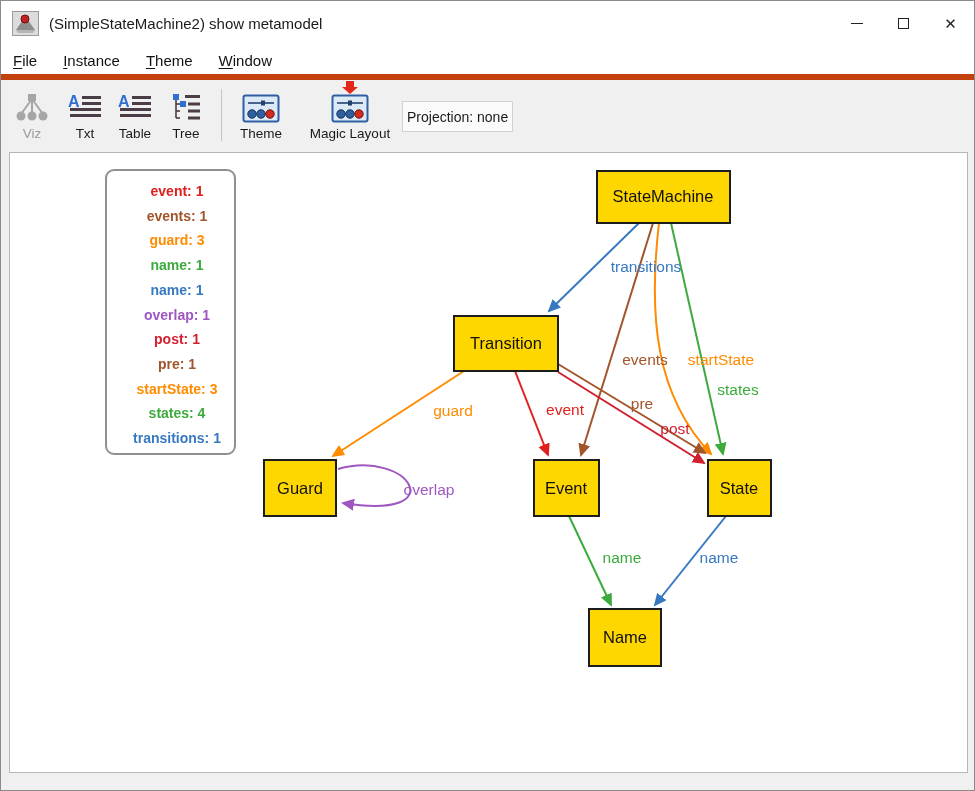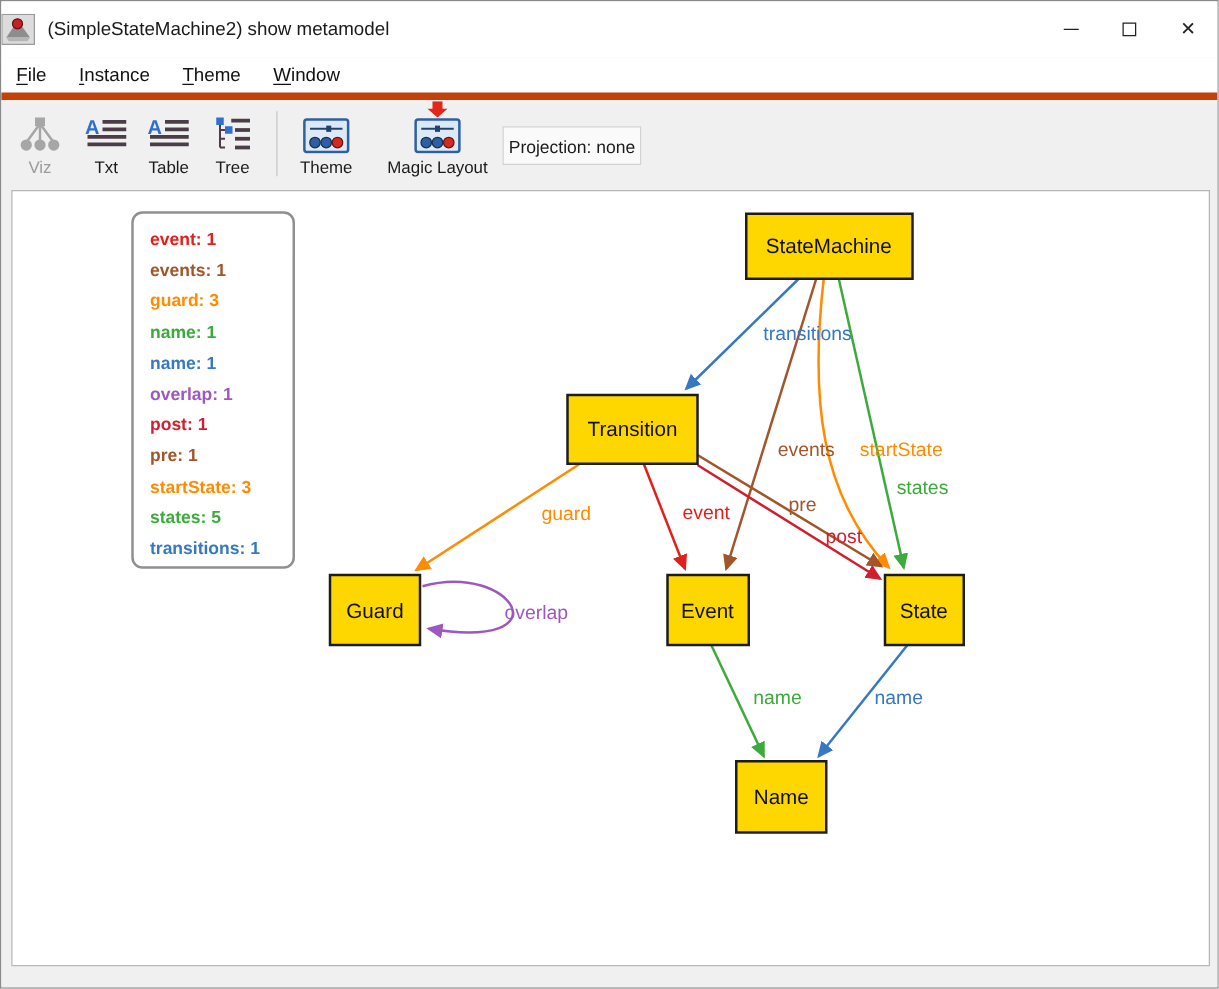--- a/index.html
+++ b/index.html
@@ -4,21 +4,21 @@
 <style>
   * { box-sizing: border-box; margin: 0; padding: 0; }
   body { font-family: "Liberation Sans", sans-serif; background: #ffffff; }
   .window {
     position: relative; width: 975px; height: 791px;
     background: #f0f0f0; border: 1px solid #8a8a8a; overflow: hidden;
   }
   
   .titlebar {
     height: 45px; background: #ffffff; display: flex; align-items: center;
-    position: relative;
+    padding-left: 11px; position: relative;
   }
   .app-icon { width: 27px; height: 25px; margin-right: 10px; flex: 0 0 auto; }
   .title-text { font-size: 15px; color: #1a1a1a; }
   .win-controls { position: absolute; right: 0; top: 0; height: 45px; display: flex; }
   .win-btn { width: 47px; height: 45px; display: flex; align-items: center; justify-content: center; }
   .min-glyph { width: 12px; border-top: 1.4px solid #222; }
   .max-glyph { width: 11px; height: 11px; border: 1.2px solid #222; }
   .close-glyph { font-size: 15px; color: #222; line-height: 1; }
   
   .menubar {
@@ -44,21 +44,21 @@
   }
   
   .content { position: relative; height: 637px; background: #f0f0f0; }
   .canvas {
     position: absolute; left: 8px; top: 0; width: 959px; height: 621px;
     background: #ffffff; border: 1px solid #b6b6b6;
   }
   .legend-box {
     position: absolute; left: 95px; top: 16px; width: 131px; height: 286px;
     background: #ffffff; border: 2px solid #909090; border-radius: 9px;
-    padding: 8px 0 0 13px; overflow: hidden;
+    padding: 8px 0 0 13px; overflow: hidden; text-align: center;
   }
   .legend-row { font-size: 14px; font-weight: bold; line-height: 24.7px; white-space: nowrap; }
   svg text.node-label { font-family: "Liberation Sans", sans-serif; font-size: 16.5px; fill: #111; }
   svg text.edge-label { font-family: "Liberation Sans", sans-serif; font-size: 15.5px; }
 </style>
 </head>
 <body>
 
 <div class="window">
 
@@ -194,21 +194,21 @@
       <div class="legend-box">
           <div class="legend-row" style="color: rgb(224, 32, 28);">event: 1</div>
           <div class="legend-row" style="color: rgb(162, 85, 42);">events: 1</div>
           <div class="legend-row" style="color: rgb(255, 139, 0);">guard: 3</div>
           <div class="legend-row" style="color: rgb(60, 170, 60);">name: 1</div>
           <div class="legend-row" style="color: rgb(55, 121, 193);">name: 1</div>
           <div class="legend-row" style="color: rgb(158, 87, 192);">overlap: 1</div>
           <div class="legend-row" style="color: rgb(208, 31, 47);">post: 1</div>
           <div class="legend-row" style="color: rgb(162, 85, 42);">pre: 1</div>
           <div class="legend-row" style="color: rgb(255, 139, 0);">startState: 3</div>
-          <div class="legend-row" style="color: rgb(60, 170, 60);">states: 5</div>
+          <div class="legend-row" style="color: rgb(60, 170, 60);">states: 4</div>
           <div class="legend-row" style="color: rgb(55, 121, 193);">transitions: 1</div>
         </div>
 
       <svg width="957" height="619" viewBox="0 0 957 619">
         <defs>
           <marker id="arr-blue" markerUnits="userSpaceOnUse" markerWidth="15" markerHeight="13" refX="11" refY="6" orient="auto">
               <path d="M0,0 L13,6 L0,12 Z" fill="#3779c1"></path>
             </marker>
           <marker id="arr-brown" markerUnits="userSpaceOnUse" markerWidth="15" markerHeight="13" refX="11" refY="6" orient="auto">
               <path d="M0,0 L13,6 L0,12 Z" fill="#a2552a"></path>

